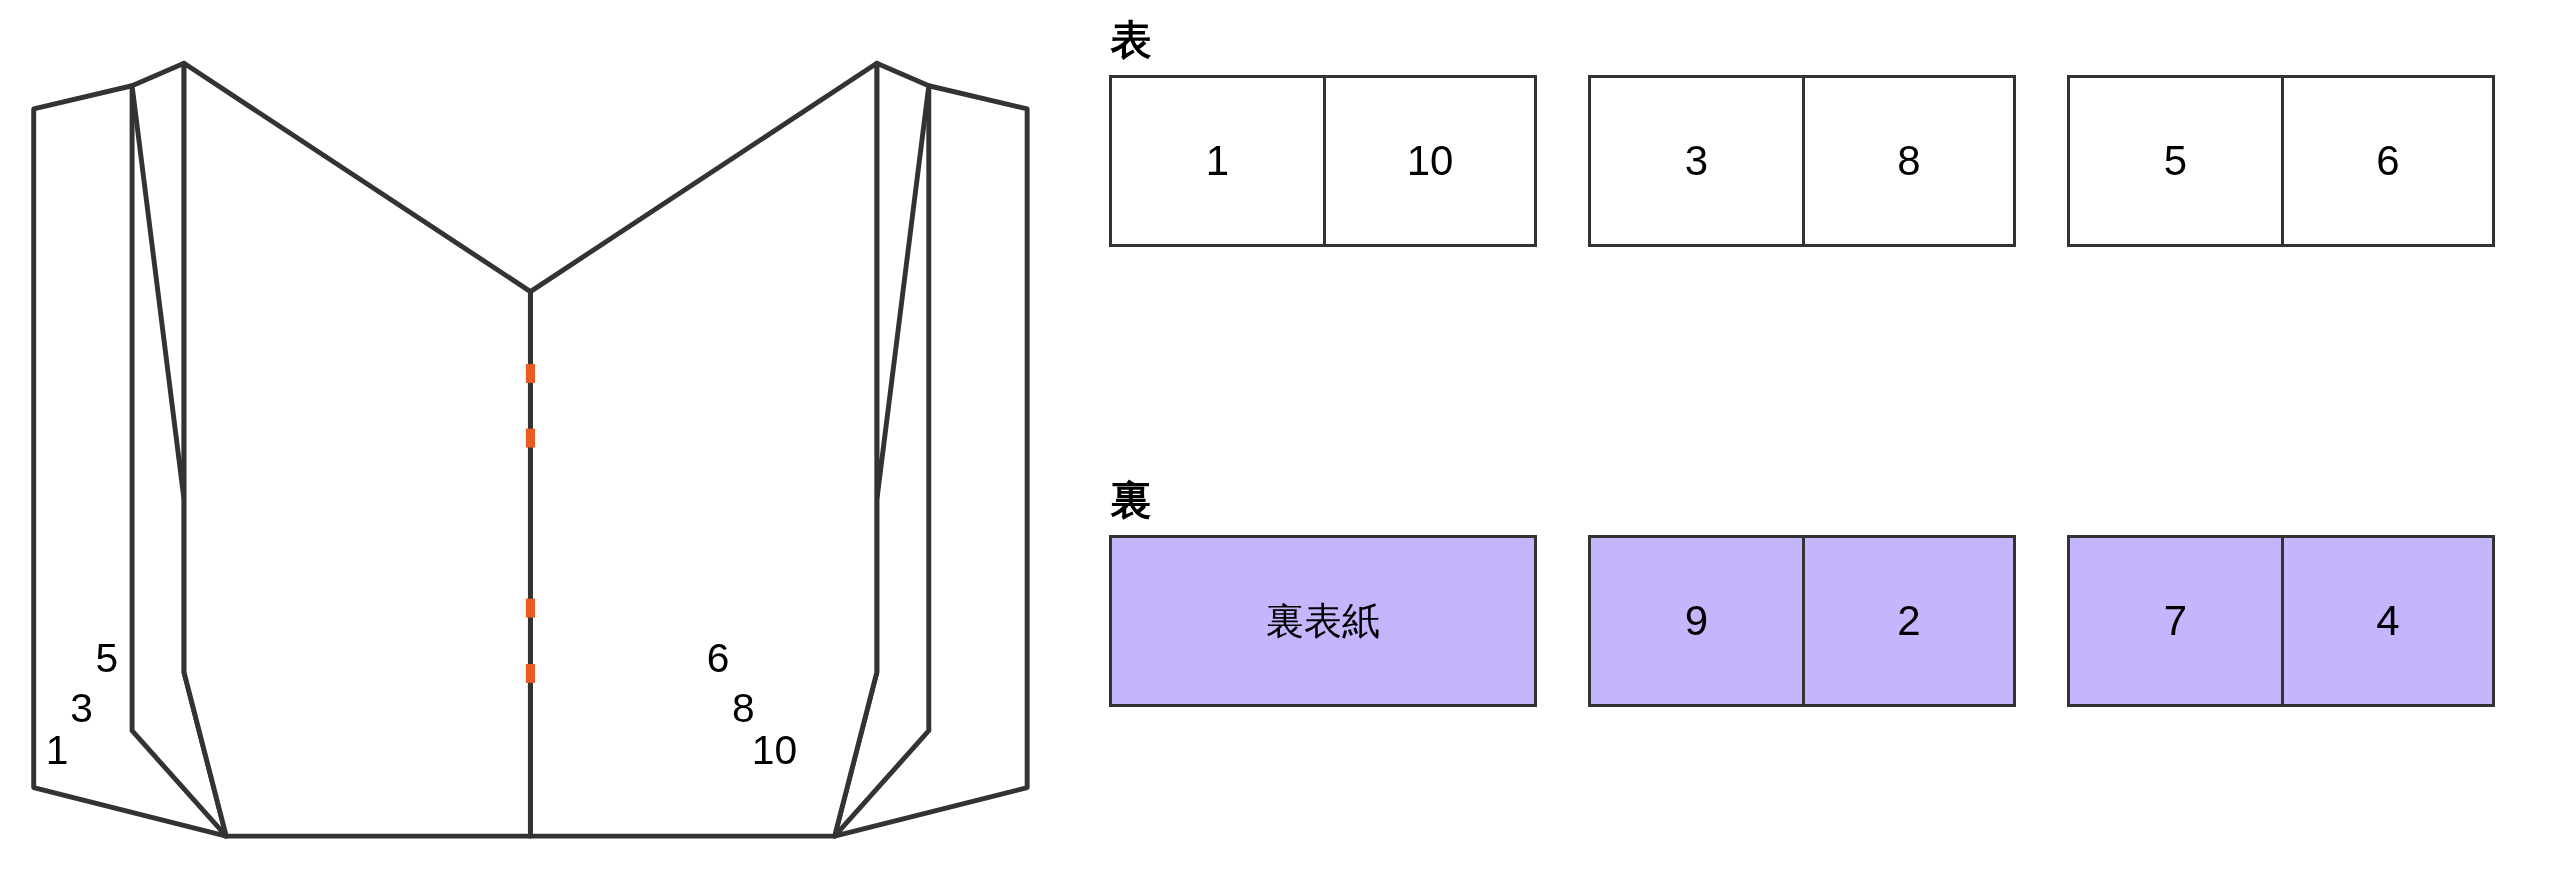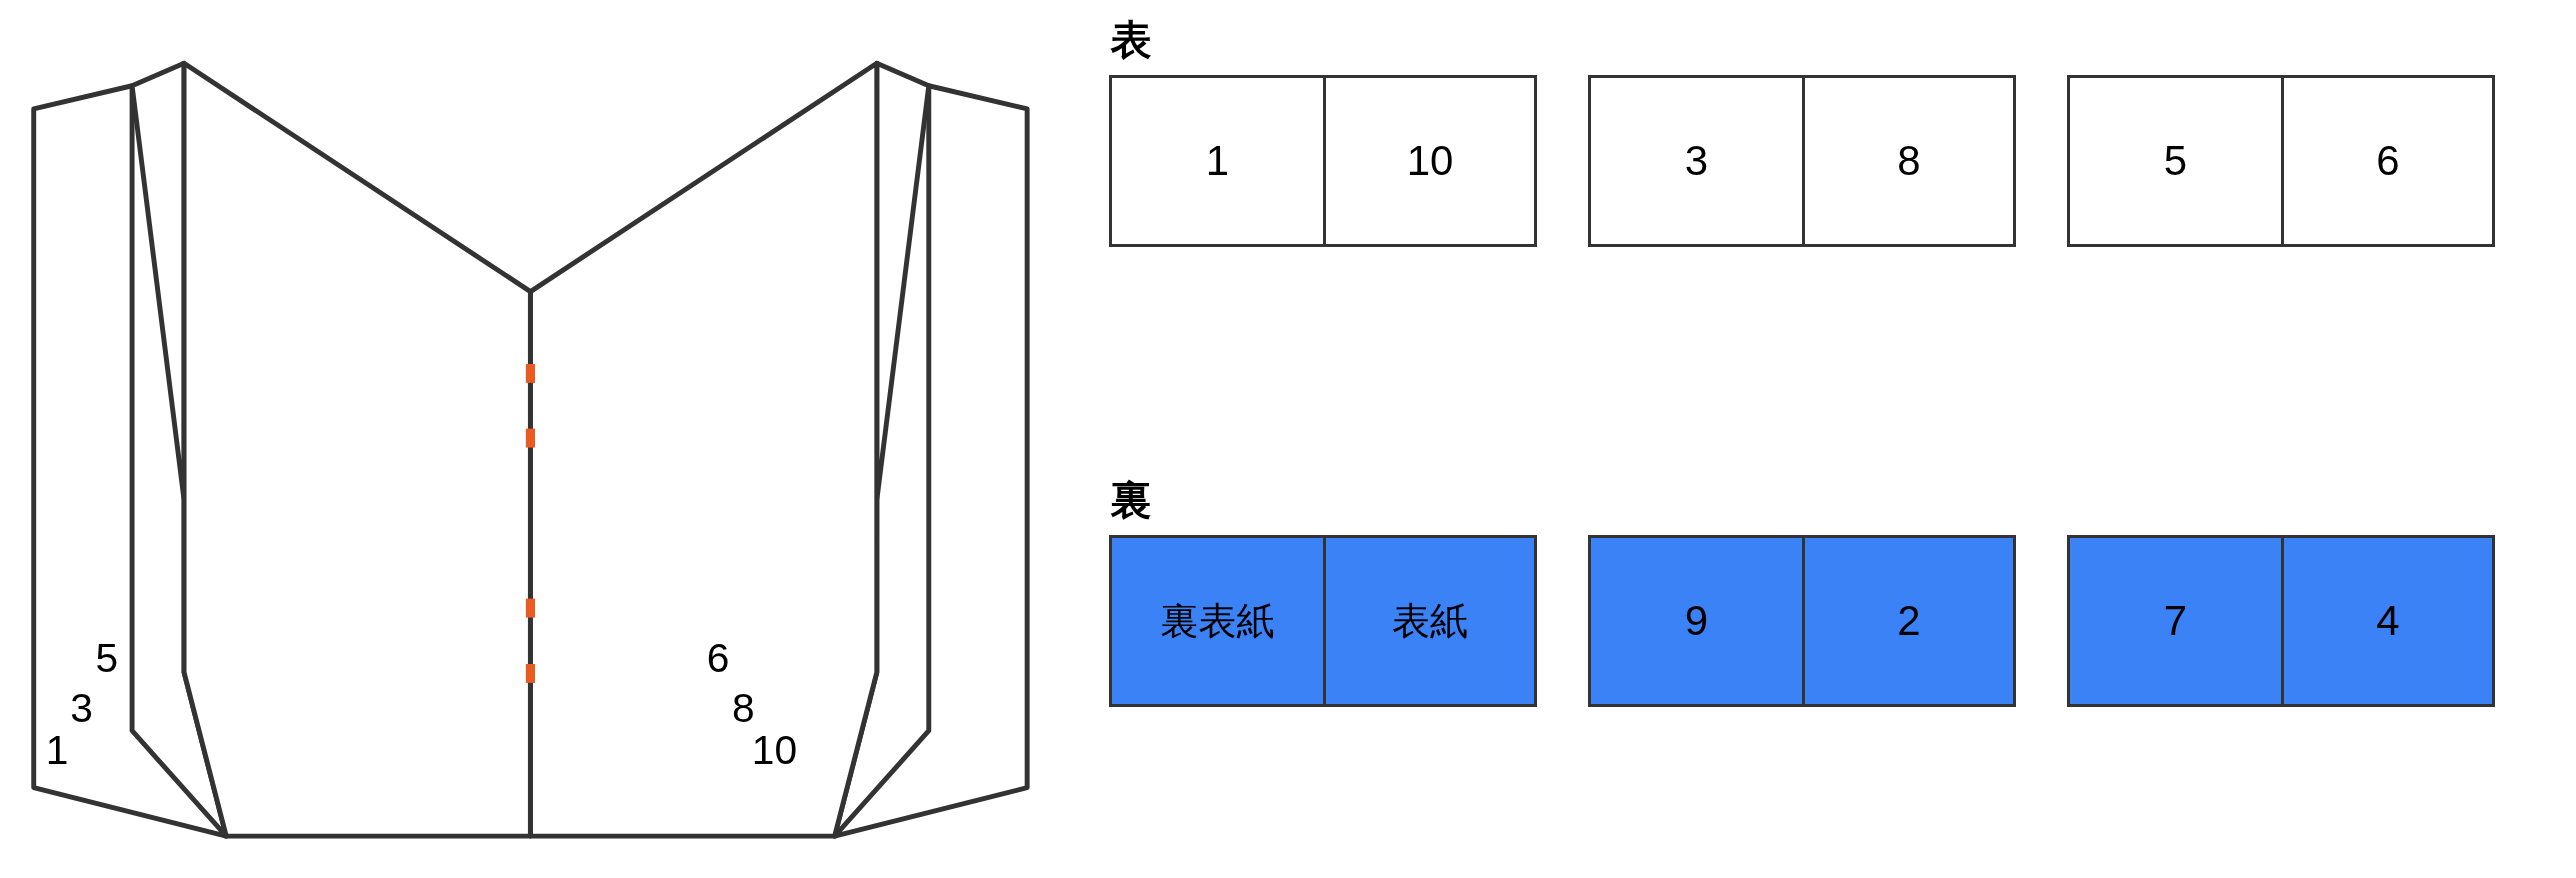--- a/index.html
+++ b/index.html
@@ -81,21 +81,21 @@
     gap: 51px;
   }
   .sheet {
     display: flex;
     border: 3.5px solid #333333;
     box-sizing: border-box;
     width: 428px;
     height: 172px;
     background: #ffffff;
   }
-  .sheet.tinted { background: #3b82f6; }
+  .sheet.tinted { background: #c4b5fd; }
   .panel-cell {
     flex: 1 1 50%;
     display: flex;
     align-items: center;
     justify-content: center;
     box-sizing: border-box;
     font-family: "Liberation Sans", "DejaVu Sans", sans-serif;
     font-size: 42px;
     color: #000000;
     line-height: 1;
@@ -162,21 +162,20 @@
             <div class="panel-cell">6</div>
           </div>
         </div>
     </div>
 
     <div class="side-block back">
       <div class="side-label">裏</div>
       <div class="sheet-row" id="back-row">
           <div class="sheet tinted">
             <div class="panel-cell jp">裏表紙</div>
-            <div class="panel-cell jp">表紙</div>
           </div>
           <div class="sheet tinted">
             <div class="panel-cell">9</div>
             <div class="panel-cell">2</div>
           </div>
           <div class="sheet tinted">
             <div class="panel-cell">7</div>
             <div class="panel-cell">4</div>
           </div>
         </div>

